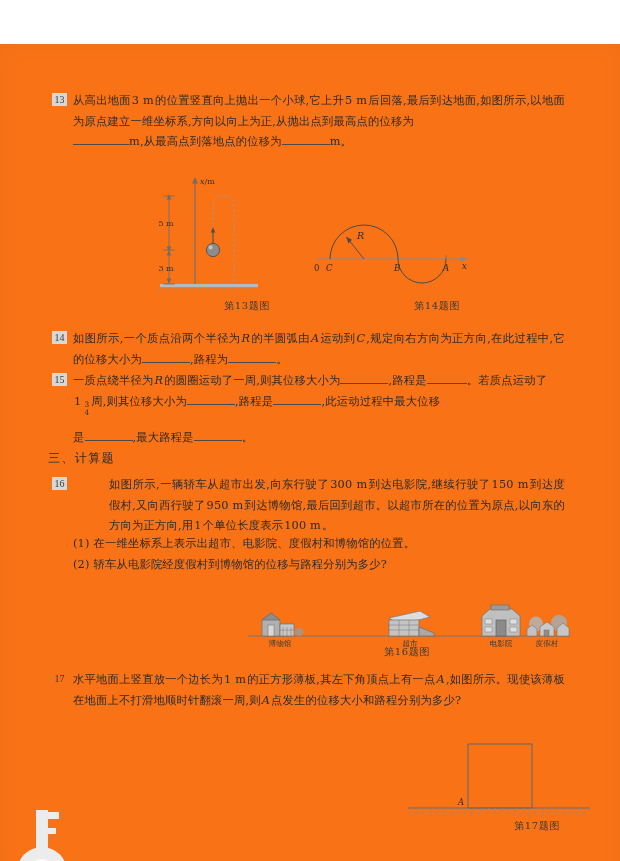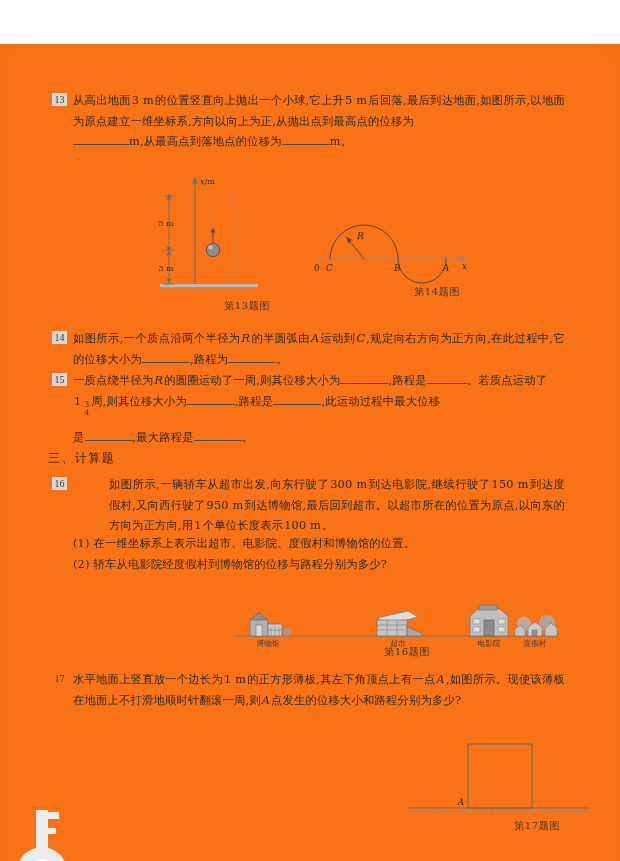--- a/index.html
+++ b/index.html
@@ -212,21 +212,21 @@
         <line x1="136" y1="36" x2="136" y2="40"></line>
       </g>
 
       <text x="4" y="52" font-family="DejaVu Serif, serif" font-size="8.6" fill="#2b2b2b">0</text>
       <text x="16" y="52" font-family="DejaVu Serif, serif" font-style="italic" font-size="8.6" fill="#2b2b2b">C</text>
       <text x="84" y="52" font-family="DejaVu Serif, serif" font-style="italic" font-size="8.6" fill="#2b2b2b">B</text>
       <text x="133" y="52" font-family="DejaVu Serif, serif" font-style="italic" font-size="8.6" fill="#2b2b2b">A</text>
       <text x="152" y="50" font-family="DejaVu Serif, serif" font-style="italic" font-size="8.6" fill="#2b2b2b">x</text>
     </svg>
   </div>
-  <div class="fig-cap" style="left:330px; top:241px; width:130px;">第14题图</div>
+  <div class="fig-cap" style="left:330px; top:255px; width:130px;">第14题图</div>
 
   <div class="qblock" style="left:52px; top:285px; width:513px;">
     <div class="qnum">14</div>
     <div class="qbody">
       <span>如图所示,一个质点沿两个半径为</span><span class="mi">R</span><span>的半圆弧由</span><span class="mi">A</span><span>运动到</span><span class="mi">C</span><span>,规定向右方向为正方向,在此过程中,它的位移大小为</span><span class="blank b-md"></span><span>,路程为</span><span class="blank b-md"></span><span>。</span>
     </div>
   </div>
 
   <div class="qblock" style="left:52px; top:327px; width:513px;">
     <div class="qnum">15</div>
@@ -246,21 +246,21 @@
 
   <div class="qblock" style="left:52px; top:431px; width:513px;gap:36px;">
     <div class="qnum">16</div>
     <div class="qbody">
       <span>如图所示,一辆轿车从超市出发,向东行驶了</span><span class="mn">300 m</span><span>到达电影院,继续行驶了</span><span class="mn">150 m</span><span>到达度假村,又向西行驶了</span><span class="mn">950 m</span><span>到达博物馆,最后回到超市。以超市所在的位置为原点,以向东的方向为正方向,用</span><span class="mn">1</span><span>个单位长度表示</span><span class="mn">100 m</span><span>。</span>
     </div>
   </div>
   <div class="sub-item" style="left:73px; top:492px;text-align:center;">(1) 在一维坐标系上表示出超市、电影院、度假村和博物馆的位置。</div>
   <div class="sub-item" style="left:73px; top:513px;">(2) 轿车从电影院经度假村到博物馆的位移与路程分别为多少?</div>
 
-  <div class="figwrap" style="left:232px; top:552px; width:330px; height:52px;text-align:center;">
+  <div class="figwrap" style="left:244px; top:552px; width:330px; height:52px;text-align:center;">
     <svg width="330" height="52" viewBox="0 0 330 52">
 
       <line x1="4" y1="40" x2="326" y2="40" stroke="#777" stroke-width="1.1"></line>
 
       <g>
         <path d="M18,40 L18,24 L27,17 L36,24 L36,40 Z" fill="#b0b0b0" stroke="#707070" stroke-width="0.7"></path>
         <path d="M18,24 L27,17 L36,24 Z" fill="#8e8e8e" stroke="#6a6a6a" stroke-width="0.7"></path>
         <rect x="24" y="29" width="6" height="11" fill="#d9d9d9" stroke="#787878" stroke-width="0.6"></rect>
         <rect x="36" y="28" width="14" height="12" fill="#c8c8c8" stroke="#707070" stroke-width="0.7"></rect>
         <g stroke="#7d7d7d" stroke-width="0.55">

